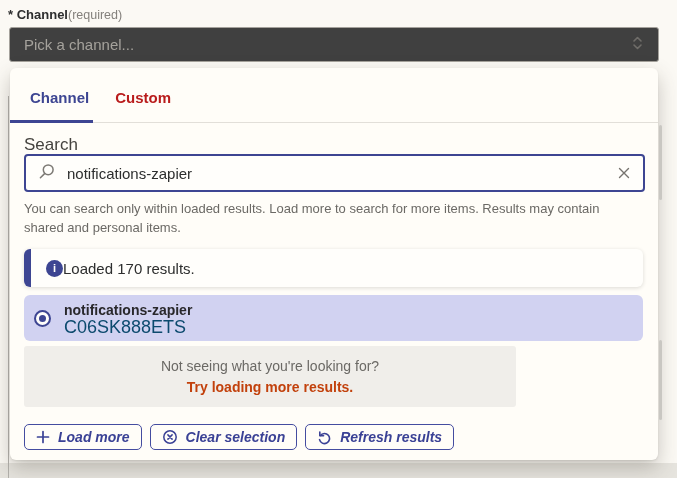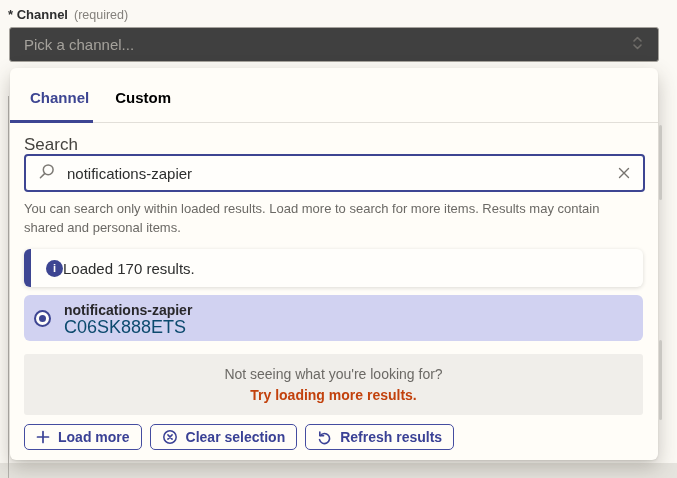--- a/index.html
+++ b/index.html
@@ -16,21 +16,21 @@
   
   .bottom-strip { position: absolute; left: 0; top: 463px; width: 677px; height: 15px; background: #e6e4de; }
   .side-line   { position: absolute; left: 8px; top: 96px; width: 1px; height: 382px; background: #b3b1ac; z-index: 1; }
   .scroll-seg  { position: absolute; left: 659px; width: 3px; background: #c9c7c2; border-radius: 2px; z-index: 3; }
   .scroll-seg.a { top: 125px; height: 75px; }
   .scroll-seg.b { top: 340px; height: 80px; }
 
   
   .field-label { position: absolute; left: 8px; top: 7px; font-size: 13px; color: #2d2e2e; }
   .field-label .lbl { font-weight: 700; }
-  .field-label .req { color: #84817c; font-weight: 400; font-size: 12.5px; margin-left: 6px; }
+  .field-label .req { color: #84817c; font-weight: 400; font-size: 12.5px; }
 
   .select {
     position: absolute; left: 9px; top: 27px; width: 650px; height: 35px;
     border: 1px solid #a5a29c; border-radius: 3px; background: #404040;
     display: flex; align-items: center; justify-content: space-between;
     padding: 0 14px; cursor: pointer;
   }
   .select-placeholder { color: #a5a29c; font-size: 15px; }
 
   
@@ -38,21 +38,21 @@
     position: absolute; left: 10px; top: 68px; width: 648px; height: 392px;
     background: #fffdf8; border-radius: 6px; z-index: 2;
     box-shadow: 0 1px 2px rgba(0,0,0,.08), 0 8px 20px rgba(70,62,50,.28);
   }
 
   .tabs {
     position: absolute; left: 0; top: 0; width: 100%; height: 55px;
     border-bottom: 1px solid #e2dfd9;
     display: flex; align-items: flex-end; gap: 26px; padding-left: 20px;
   }
-  .tab { font-size: 15px; font-weight: 700; color: #000000; padding-bottom: 16px; cursor: pointer; }
+  .tab { font-size: 15px; font-weight: 700; color: #b91c1c; padding-bottom: 16px; cursor: pointer; }
   .tab.active { color: #3d4592; }
   .tab-underline { position: absolute; left: 0; top: 52px; width: 83px; height: 3px; background: #3d4592; }
 
   .search-label { position: absolute; left: 14px; top: 67px; font-size: 17px; color: #45433f; }
 
   .search-box {
     position: absolute; left: 14px; top: 86px; width: 621px; height: 38px;
     border: 2px solid #3d4592; border-radius: 4px; background: #fffefb;
     display: flex; align-items: center; padding: 0 12px; gap: 10px;
   }
@@ -85,32 +85,32 @@
     position: absolute; left: 14px; top: 227px; width: 619px; height: 46px;
     background: #d1d2f1; border-radius: 6px;
     display: flex; align-items: center; padding-left: 10px; gap: 13px; cursor: pointer;
   }
   .radio { width: 17px; height: 17px; border-radius: 50%; border: 2px solid #3d4592; background: #fffefb; position: relative; flex: none; }
   .radio-dot { position: absolute; left: 50%; top: 50%; width: 7px; height: 7px; margin: -3.5px 0 0 -3.5px; border-radius: 50%; background: #3d4592; }
   .result-title { font-size: 14px; font-weight: 700; color: #29282b; line-height: 17px; }
   .result-sub { font-size: 18px; color: #0c4a6e; line-height: 16px; }
 
   .empty-hint {
-    position: absolute; left: 14px; top: 278px; width: 619px; height: 61px;
-    background: #f0eeea; border-radius: 3px; text-align: center; padding-top: 12px; margin-top: 8px;
+    position: absolute; left: 14px; top: 278px; width: 492px; height: 61px;
+    background: #f0eeea; border-radius: 3px; text-align: center; padding-top: 12px;
   }
   .empty-hint .l1 { font-size: 14px; color: #6b6965; }
   .empty-hint .l2 { font-size: 14px; font-weight: 700; color: #c2410c; margin-top: 5px; }
 
   .actions { position: absolute; left: 14px; top: 356px; display: flex; gap: 8px; }
   .btn {
     display: inline-flex; align-items: center; gap: 8px; height: 26px; padding: 0 11px;
     border: 1.5px solid #444ca0; border-radius: 5px; background: transparent;
     color: #3a4195; font-size: 14px; font-weight: 700;
-    font-family: "Liberation Sans", sans-serif; cursor: pointer;
+    font-family: "Liberation Sans", sans-serif; cursor: pointer; font-style: italic;
   }
   .btn svg { display: block; }
 </style>
 </head>
 <body>
 
 <div class="screen">
 
   <div class="bottom-strip"></div>
   <div class="side-line"></div>

